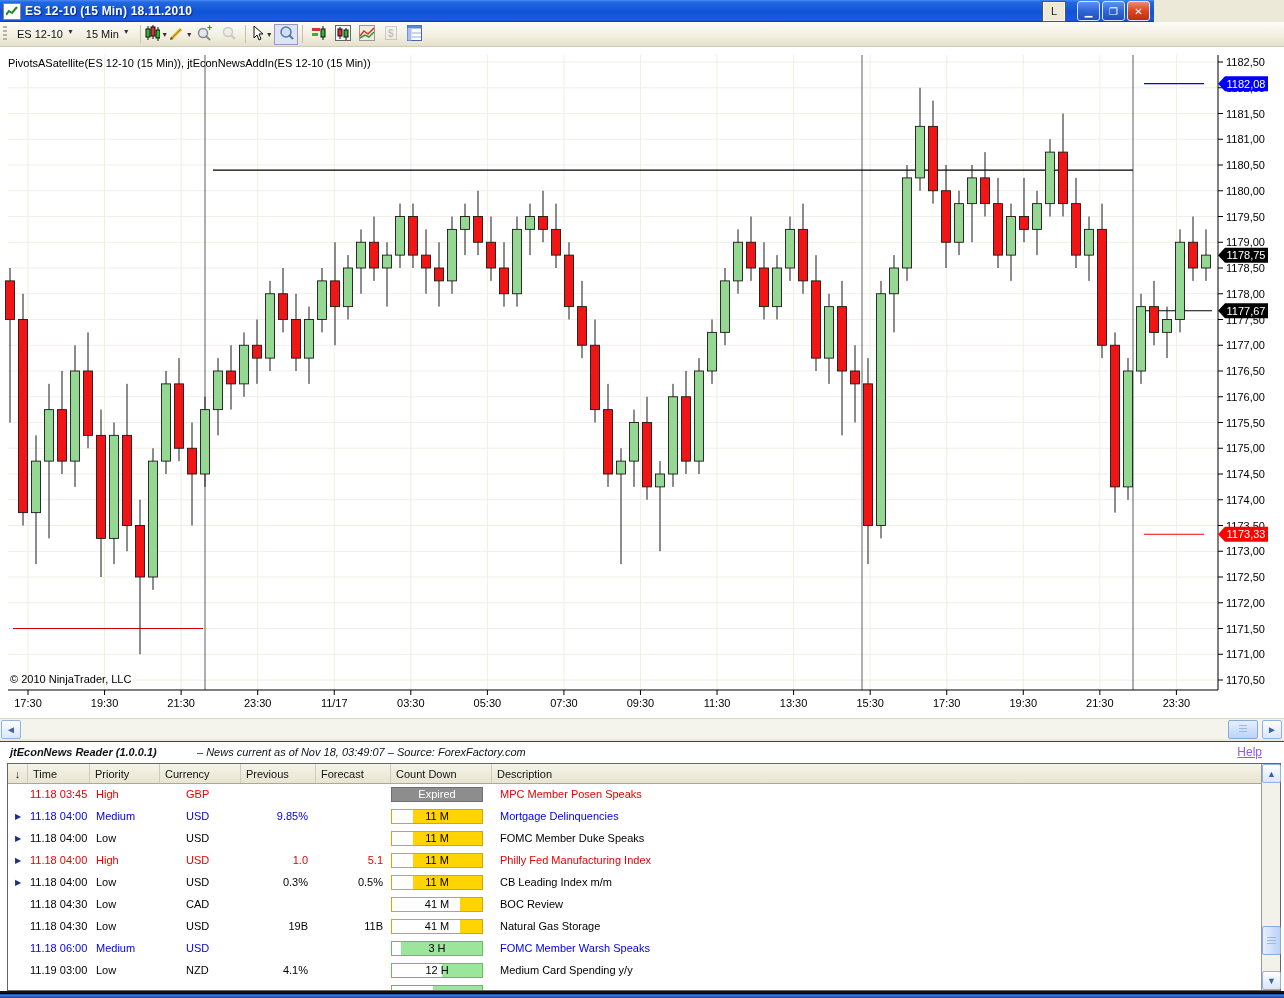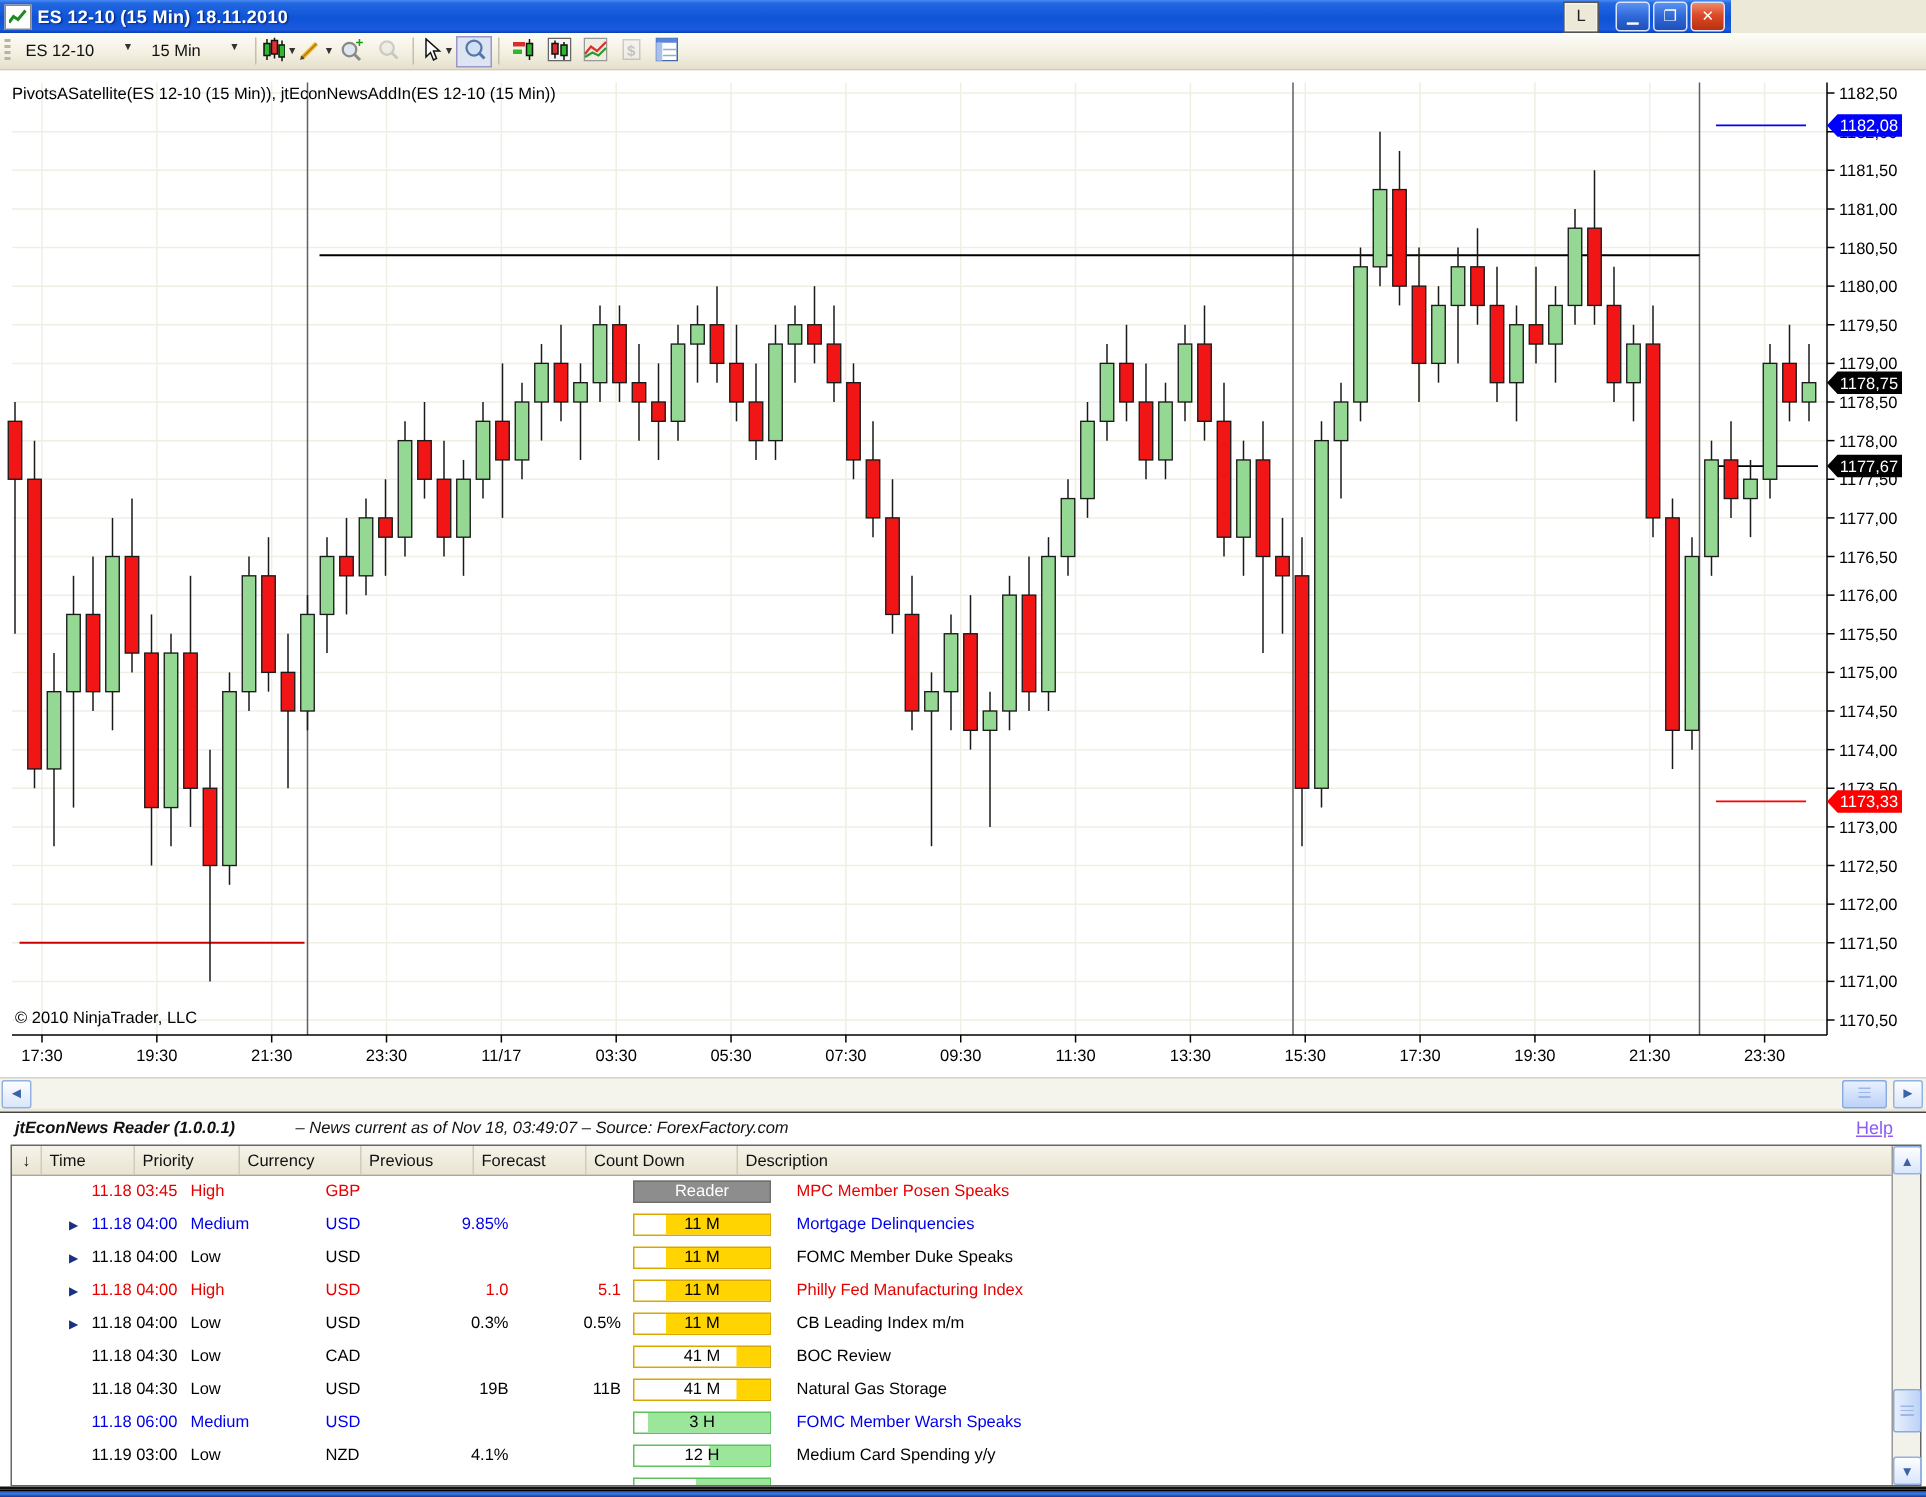--- a/index.html
+++ b/index.html
@@ -18,21 +18,21 @@
   .winbtn{width:21px;height:18px;border-radius:3px;border:1px solid #dce6fa;color:#fff;font-size:10px;
     display:flex;align-items:center;justify-content:center;
     background:linear-gradient(180deg,#5a93f2,#2f68d8 50%,#1e50b8);}
   .winbtn.close{background:linear-gradient(180deg,#ef8a6d,#dd4a28 45%,#b8300e);}
   
   .toolbar{position:absolute;left:0;top:22px;width:1284px;height:25px;
     background:linear-gradient(180deg,#fdfdf8,#f2efe0 60%,#e4e0cc);
     border-bottom:1px solid #cfcbb8;display:flex;align-items:center;padding-left:2px;box-sizing:border-box;}
   .grip{width:4px;height:16px;margin:0 4px 0 1px;
     background:repeating-linear-gradient(180deg,#b8b4a0 0 2px,transparent 2px 4px);}
-  .tb-drop{display:flex;align-items:flex-start;gap:19px;font-size:11px;color:#111;padding:2px 6px;cursor:default;}
+  .tb-drop{display:flex;align-items:flex-start;gap:4px;font-size:11px;color:#111;padding:2px 6px;cursor:default;}
   .dd{font-size:7px;color:#333;}
   .tb-sep{width:1px;height:18px;background:#c4c0ac;margin:0 4px;}
   .tb-btn{width:24px;height:21px;border:none;background:transparent;display:flex;align-items:center;
     justify-content:center;padding:0;gap:1px;}
   .tb-btn.disabled{opacity:.45;filter:grayscale(80%);}
   .tb-btn.sunken{border:1px solid #9a96c8;background:#dde4f2;}
   
   .chart-area{position:absolute;left:0;top:47px;width:1284px;height:671px;background:#fff;}
   .chart-label{position:absolute;left:8px;top:10px;font-size:11px;color:#000;}
   .copyright{position:absolute;left:10px;top:626px;font-size:11px;color:#000;}
@@ -54,21 +54,21 @@
   .news-sub{position:absolute;left:197px;top:4px;}
   .help{position:absolute;right:22px;top:3px;color:#8b5cf6;text-decoration:underline;font-style:normal;font-size:12px;}
   .news-table{position:absolute;left:7px;top:21px;right:3px;bottom:0;border:1px solid #666;box-sizing:border-box;}
   .nt-header,.nt-row{display:grid;grid-template-columns:20px 62px 70px 81px 75px 75px 101px 1fr;
     font-size:11px;align-items:center;}
   .nt-header{height:19px;background:linear-gradient(180deg,#f6f4ea,#e8e4d0);border-bottom:1px solid #aca899;}
   .nt-header .hc{height:100%;display:flex;align-items:center;padding-left:5px;box-sizing:border-box;
     border-right:1px solid #cfccba;color:#111;}
   .nt-header .hc.first{justify-content:center;padding-left:0;}
   .nt-rows{position:absolute;left:0;top:19px;right:18px;bottom:0;overflow:hidden;}
-  .nt-row{height:22px;margin-left:31px;}
+  .nt-row{height:22px;}
   .cell{white-space:nowrap;overflow:hidden;}
   .c-arrow{text-align:center;font-size:8px;color:#1c2f86;}
   .c-time{padding-left:2px;}
   .c-prio{padding-left:6px;}
   .c-cur{padding-left:26px;}
   .c-num{text-align:right;padding-right:8px;}
   .c-desc{padding-left:8px;}
   .cd{position:relative;width:92px;height:15px;box-sizing:border-box;border:1px solid #d8a800;
     background:#fff;font-size:11px;line-height:13px;text-align:center;color:#000;}
   .cd .fill{position:absolute;right:0;top:0;bottom:0;}
@@ -566,21 +566,21 @@
       </div>
     <div class="nt-rows" id="news-rows">
         <div class="nt-row" style="color: rgb(230, 0, 0);">
           <div class="cell c-arrow"></div>
           <div class="cell c-time">11.18 03:45</div>
           <div class="cell c-prio">High</div>
           <div class="cell c-cur">GBP</div>
           <div class="cell c-num"></div>
           <div class="cell c-num"></div>
           <div>
-            <div class="cd expired"><span class="txt">Reader</span></div>
+            <div class="cd expired"><span class="txt">Expired</span></div>
           </div>
           <div class="cell c-desc">MPC Member Posen Speaks</div>
         </div>
         <div class="nt-row" style="color: rgb(0, 0, 230);">
           <div class="cell c-arrow">▶</div>
           <div class="cell c-time">11.18 04:00</div>
           <div class="cell c-prio">Medium</div>
           <div class="cell c-cur">USD</div>
           <div class="cell c-num">9.85%</div>
           <div class="cell c-num"></div>

